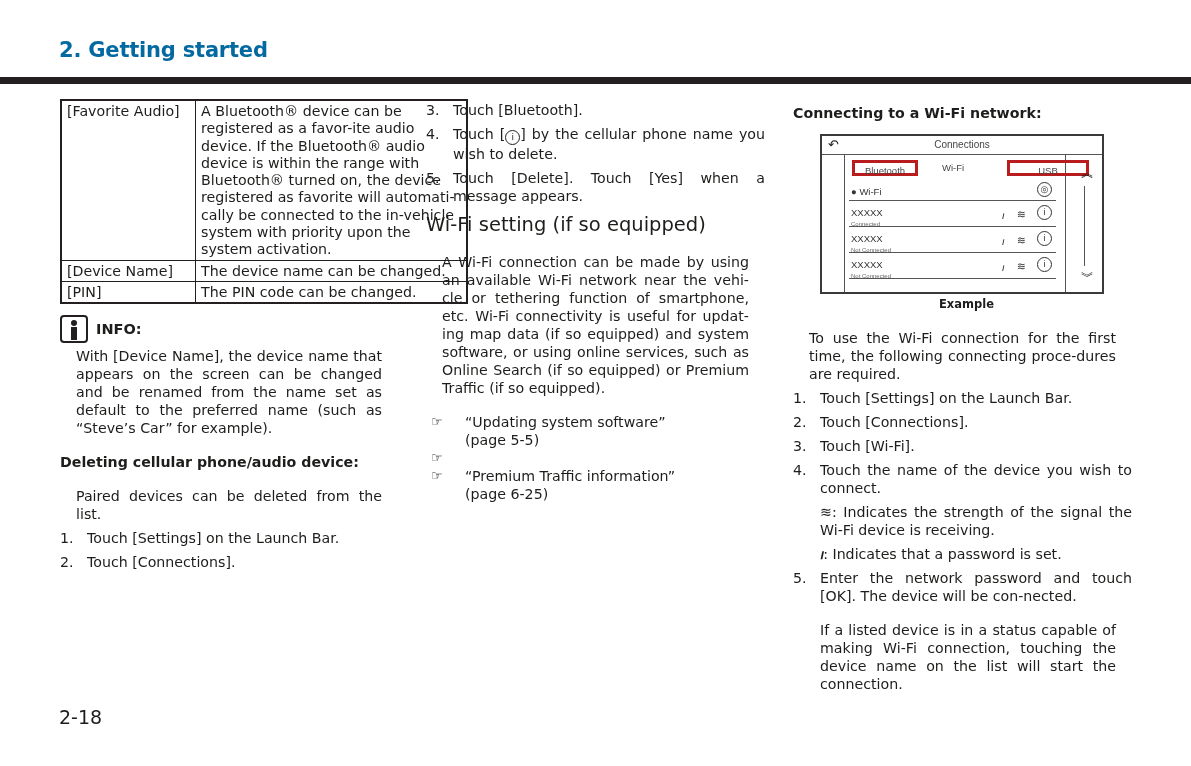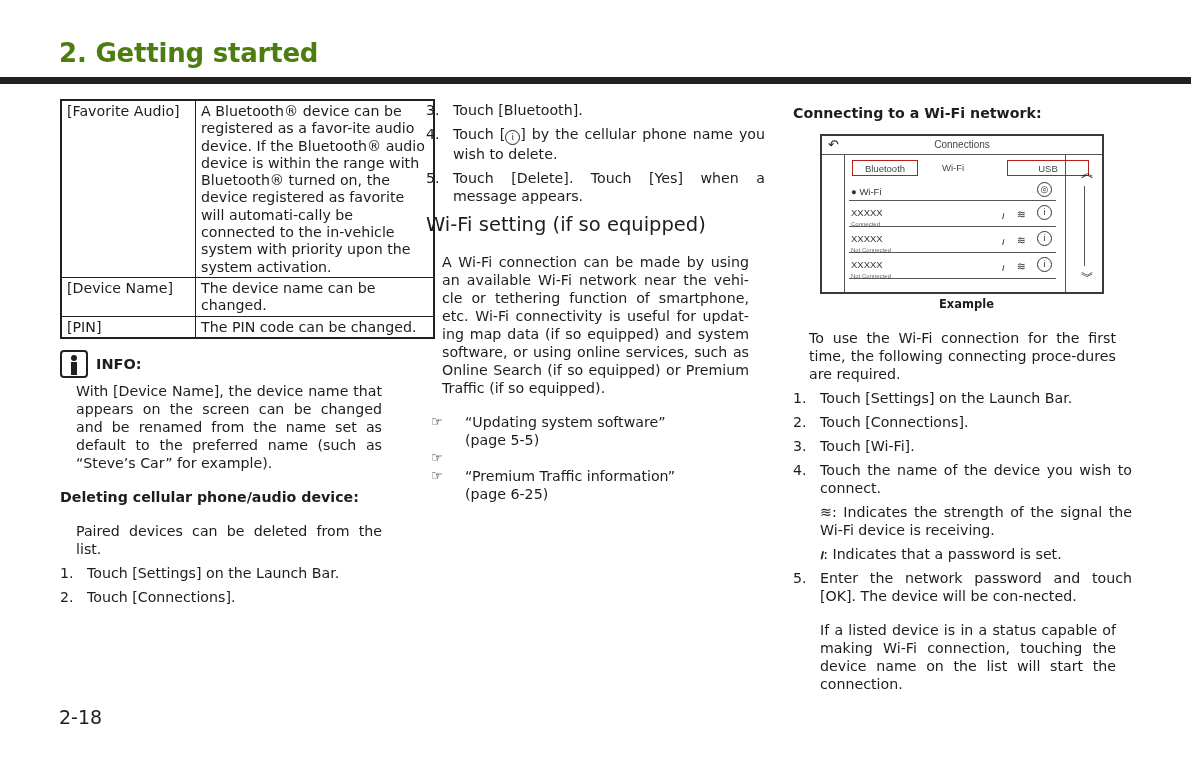--- a/index.html
+++ b/index.html
@@ -3,32 +3,32 @@
 <meta charset="utf-8">
 <style>
   html, body { margin: 0; padding: 0; background: #ffffff; }
   body {
     width: 1191px; height: 766px; position: relative; overflow: hidden;
     font-family: "DejaVu Sans", sans-serif; color: #1d1d1b;
   }
   .chapter-title {
     position: absolute; left: 59px; top: 38px;
     font-family: "DejaVu Sans", sans-serif; font-weight: bold;
-    font-size: 26px; letter-spacing: -0.2px; color: #4d7c0f;
+    font-size: 21px; letter-spacing: -0.2px; color: #0369a1;
   }
   .header-bar {
     position: absolute; left: 0; top: 77px; width: 1191px; height: 7px; background: #231f20;
   }
   .col { position: absolute; top: 99px; font-size: 14.2px; line-height: 18px; }
   .col1 { left: 60px; width: 338px; }
   .col2 { left: 426px; width: 339px; top: 101px; }
   .col3 { left: 793px; width: 339px; top: 104px; }
 
   
-  table.opt { border-collapse: collapse; width: 375px; border: 2px solid #231f20; font-size: 14.2px; line-height: 17.3px; }
+  table.opt { border-collapse: collapse; width: 408px; border: 2px solid #231f20; font-size: 14.2px; line-height: 17.3px; }
   table.opt td { border: 1px solid #231f20; vertical-align: top; padding: 2px 4px 1px 5px; }
   table.opt td.k { width: 124px; }
   .info-head { display: flex; align-items: center; margin-top: 11px; }
   .info-icon {
     width: 28px; height: 28px; border: 2px solid #231f20; border-radius: 4px; box-sizing: border-box;
     position: relative; margin-right: 8px;
   }
   .info-icon .dot { position: absolute; left: 9px; top: 3px; width: 6px; height: 6px; background:#231f20; border-radius: 50%; }
   .info-icon .bar { position: absolute; left: 9px; top: 10px; width: 6px; height: 13px; background:#231f20; }
   .info-label { font-weight: bold; font-size: 14.5px; }
@@ -50,21 +50,21 @@
   
   .screen {
     position: relative; width: 284px; height: 160px; margin: 12px 0 0 27px;
     border: 2px solid #3a3a3a; box-sizing: border-box; background: #fff; font-family: "Liberation Sans", sans-serif;
   }
   .scr-title { position: absolute; left: 0; top: 0; width: 100%; height: 18px; border-bottom: 1px solid #555; font-size: 10px; text-align: center; line-height: 18px; color:#444; }
   .scr-back { position: absolute; left: 6px; top: 1px; font-size: 13px; line-height: 16px; }
   .scr-leftline { position: absolute; left: 22px; top: 18px; bottom: 0; border-left: 1px solid #555; }
   .scr-rightline { position: absolute; right: 36px; top: 18px; bottom: 0; border-left: 1px solid #555; }
   .scr-tab { position: absolute; top: 24px; height: 16px; font-size: 9.5px; text-align: center; line-height: 16px; color:#444; box-sizing: border-box; }
-  .scr-tab.boxed { border: 1px solid #b91c1c; }
+  .scr-tab.boxed { border: 3px solid #b91c1c; }
   .scr-row { position: absolute; left: 27px; width: 207px; border-bottom: 1px solid #555; font-size: 9.5px; color:#333; }
   .scr-row .nm { position: absolute; left: 2px; top: 2px; }
   .scr-row .st { position: absolute; left: 2px; top: 13px; font-size: 6px; color:#666; }
   .scr-row .key { position: absolute; right: 52px; top: 4px; font-size: 11px; }
   .scr-row .sig { position: absolute; right: 30px; top: 3px; font-size: 11px; }
   .scr-row .inf { position: absolute; right: 4px; top: 3px; width: 13px; height: 13px; border: 1px solid #333; border-radius: 50%; font-size: 9px; line-height: 13px; text-align: center; }
   .scr-up { position: absolute; right: 8px; top: 28px; font-size: 13px; }
   .scr-down { position: absolute; right: 8px; bottom: 6px; font-size: 13px; }
   .scr-scrollbar { position: absolute; right: 17px; top: 50px; height: 80px; border-left: 1px solid #555; }
   .caption { text-align: center; font-weight: bold; font-size: 11.5px; margin: 1px 0 2px; padding-left: 8px; }

